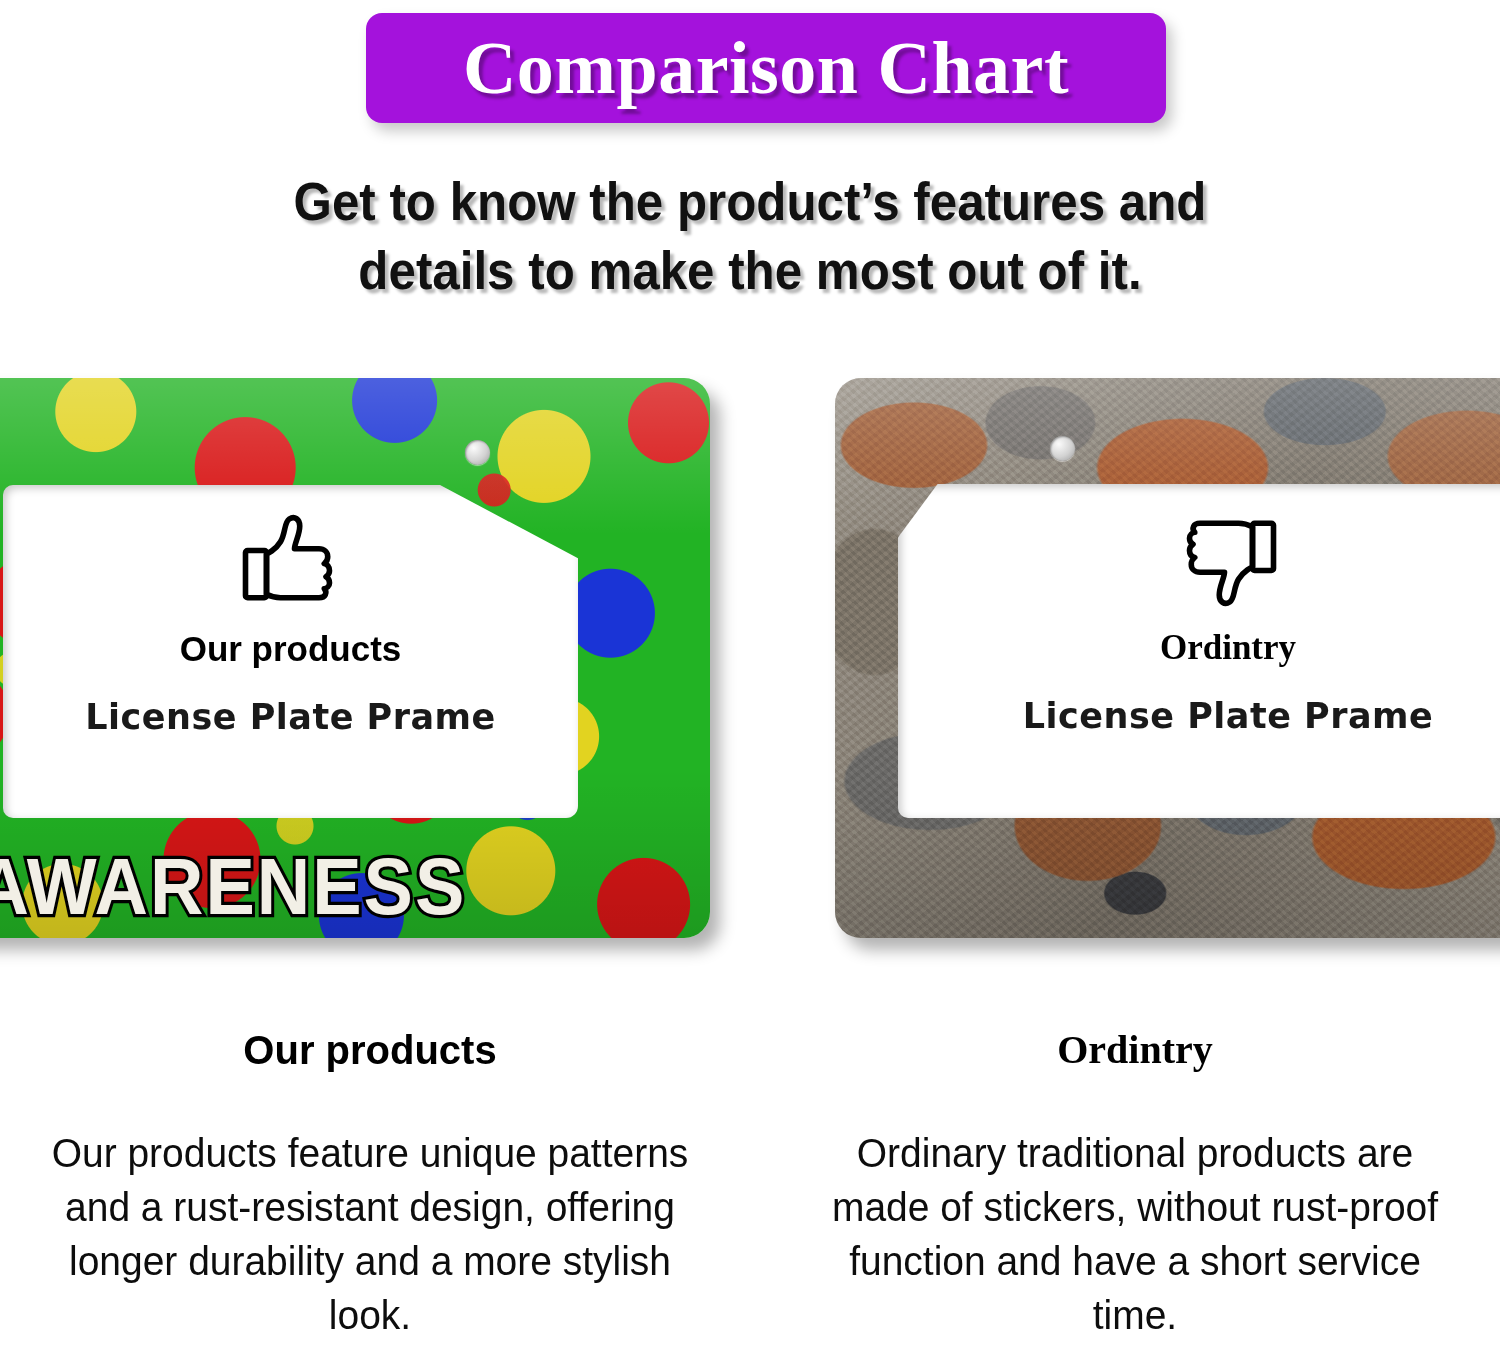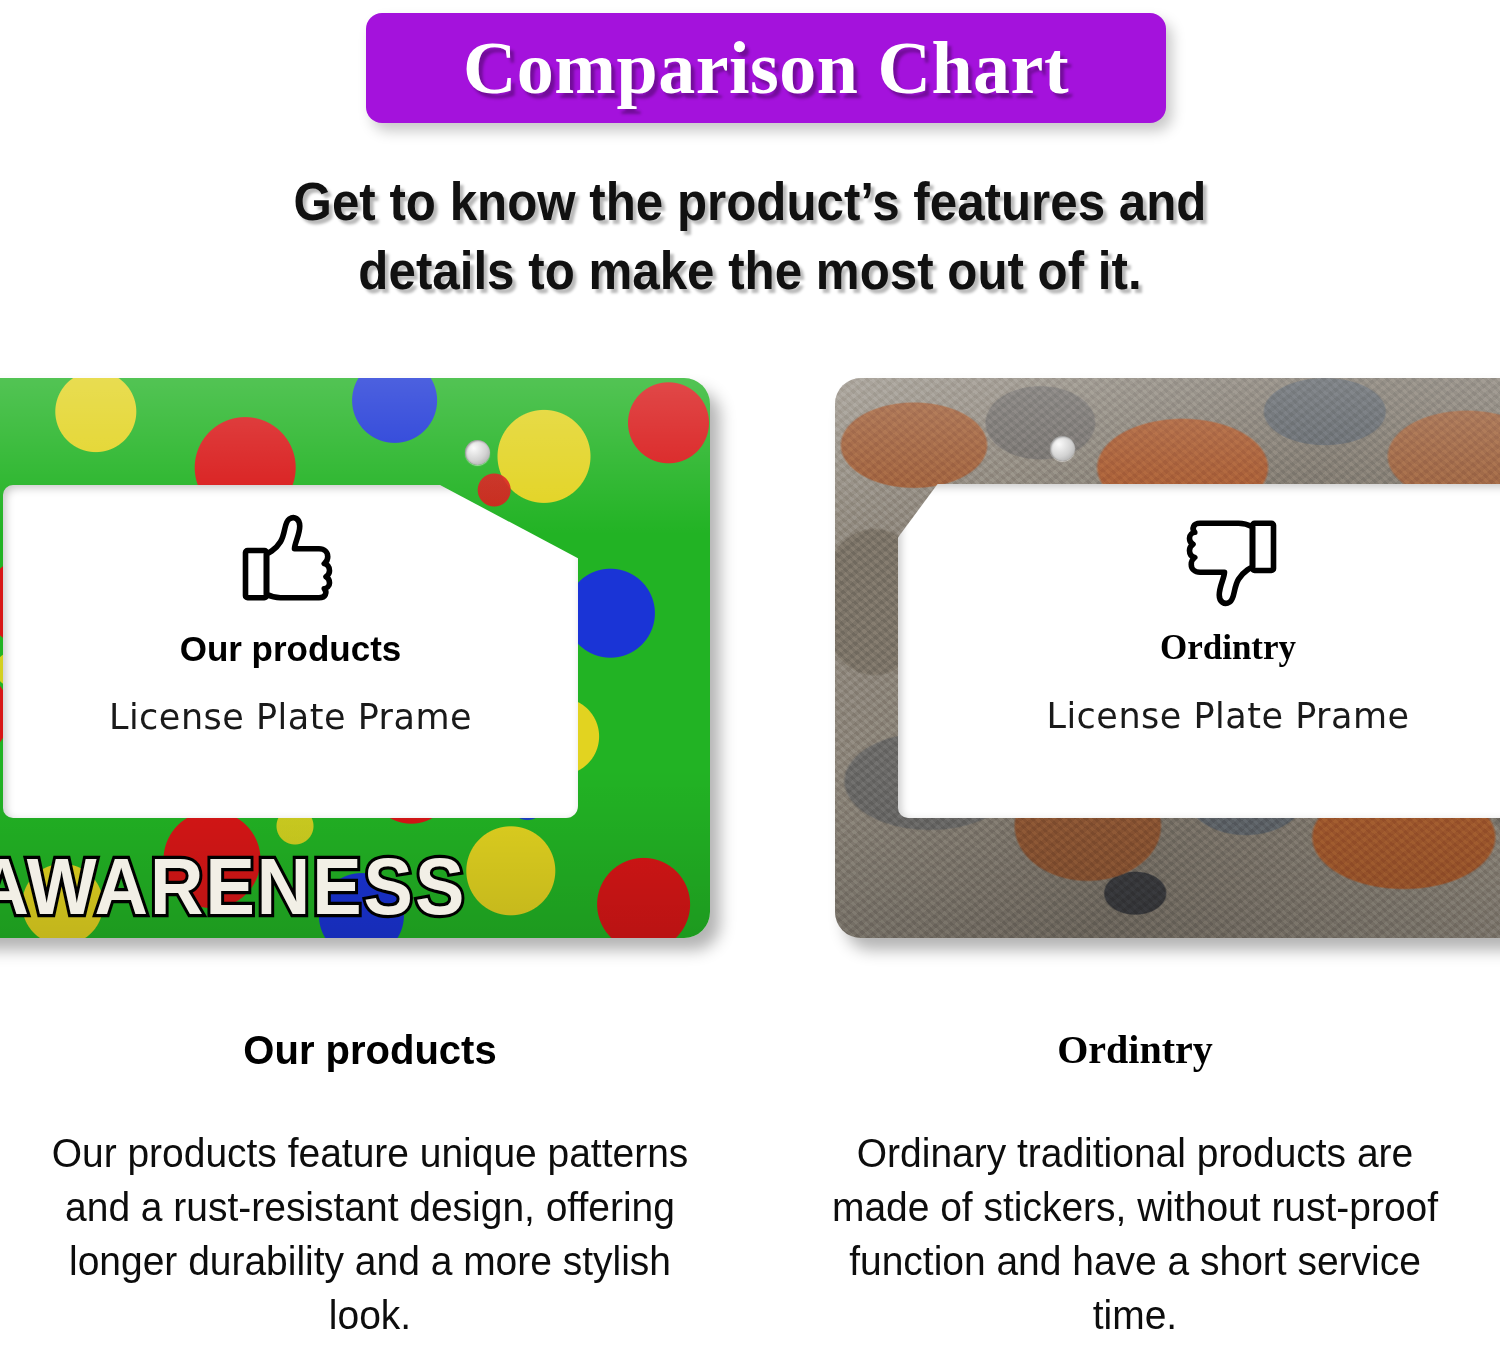--- a/index.html
+++ b/index.html
@@ -223,21 +223,21 @@
     font-family: "Liberation Sans Narrow", "Liberation Sans", sans-serif;
     font-weight: bold;
   }
   .window-heading.serif {
     font-family: "Liberation Serif", "DejaVu Serif", serif;
     font-weight: bold;
   }
   .window-sub {
     margin-top: 34px;
     font-family: "DejaVu Sans", "Liberation Sans", sans-serif;
-    font-weight: 400;
+    font-weight: 700;
     font-size: 35px;
     line-height: 1;
     color: #1a1a1a;
     letter-spacing: .5px;
     white-space: nowrap;
   }
 
   
   .plate-slogan {
     position: absolute;

